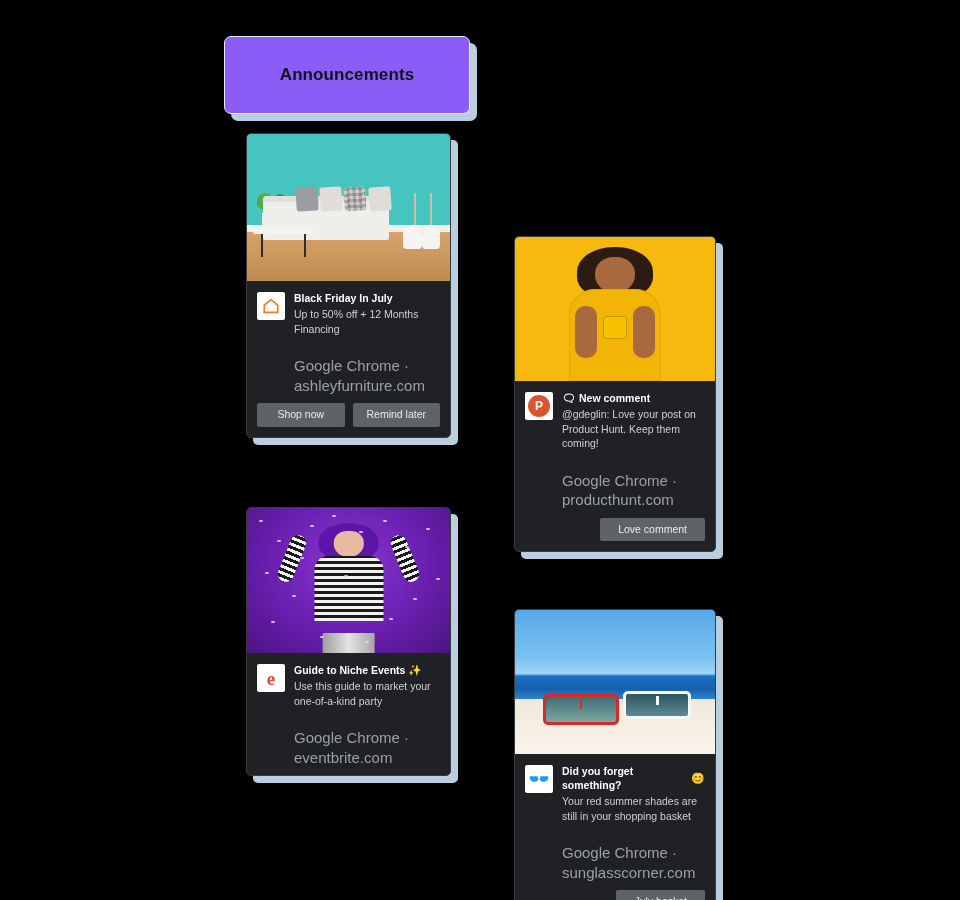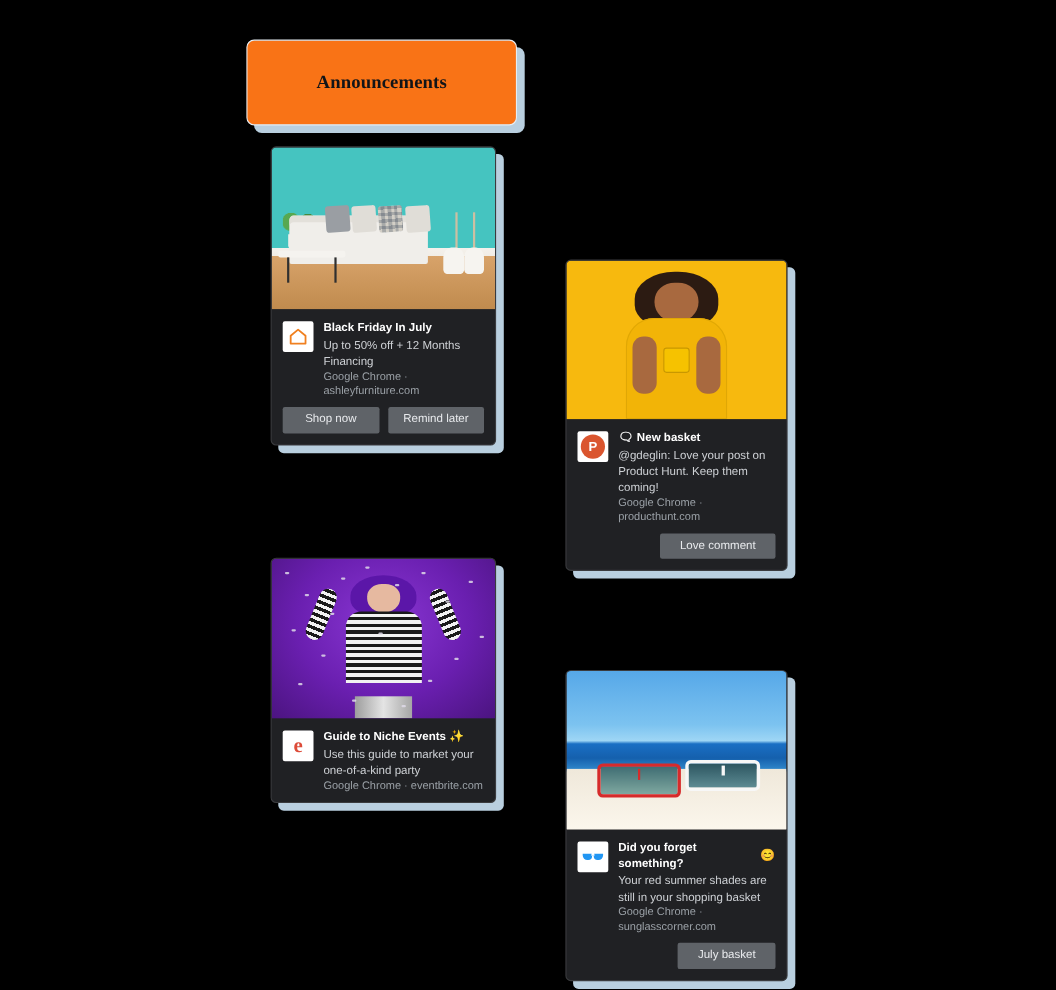--- a/index.html
+++ b/index.html
@@ -7,28 +7,27 @@
     width: 960px; height: 900px;
     background: #000000;
     font-family: "Liberation Sans", sans-serif;
     overflow: hidden;
   }
   #stage { position: relative; width: 960px; height: 900px; }
 
   
   .label-card {
     position: absolute;
-    background: #f97316;
+    background: #8b5cf6;
     border-radius: 7px;
     display: flex;
     align-items: center;
     justify-content: center;
     box-shadow: 7px 7px 0 0 #b9cfdf;
     border: 1px solid #e6edf3;
-    font-family: Liberation Serif, serif;
   }
   .label-card .label-text {
     font-size: 17px;
     font-weight: 700;
     color: #111418;
     letter-spacing: .1px;
   }
 
   
   .notif {
@@ -69,23 +68,23 @@
     display: flex;
     align-items: center;
     gap: 3px;
   }
   .notif-msg {
     font-size: 10.5px;
     color: #cdd0d4;
     line-height: 1.38;
   }
   .notif-origin {
-    font-size: 10px;
+    font-size: 15px;
     color: #9aa0a6;
-    margin-top: 0;
+    margin-top: 20px;
     line-height: 1.3;
   }
   .notif-actions {
     display: flex;
     gap: 8px;
     padding: 0 10px 10px 10px;
   }
   .notif-actions.right { justify-content: flex-end; }
   .notif-btn {
     flex: 1 1 0;
@@ -293,21 +292,21 @@
       <div class="arm" style="right:30%;"></div>
       <div class="phone"></div>
     </div>
     <div class="notif-body">
       <div class="app-badge">
         <span style="display:flex;align-items:center;justify-content:center;width:22px;height:22px;border-radius:50%;background:#da552f;color:#fff;font-size:12px;font-weight:700;font-family:'Liberation Sans',sans-serif;">P</span>
       </div>
       <div class="notif-text">
         <div class="notif-title">
           <span class="emoji">🗨</span>
-          <span>New basket</span>
+          <span>New comment</span>
         </div>
         <div class="notif-msg">@gdeglin: Love your post on Product Hunt. Keep them coming!</div>
         <div class="notif-origin">Google Chrome · producthunt.com</div>
       </div>
     </div>
     <div class="notif-actions right">
       <button class="notif-btn">Love comment</button>
     </div>
   </div>
 

